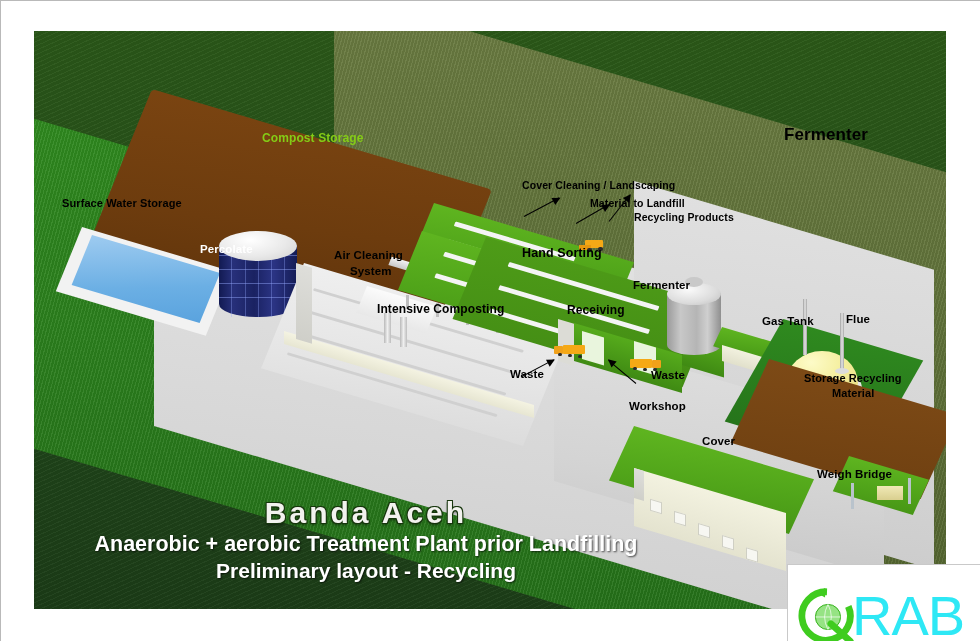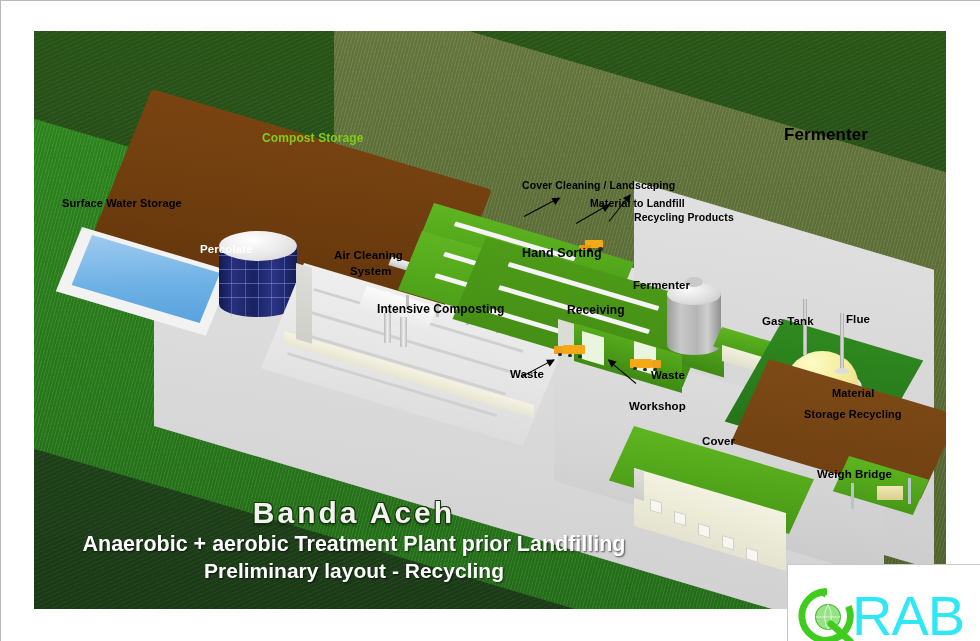--- a/index.html
+++ b/index.html
@@ -258,21 +258,21 @@
 
   
   .arrow{position:absolute;transform-origin:left center;height:1px;background:#000;}
   .arrow:after{
     content:"";position:absolute;right:-1px;top:-3.5px;
     border-left:8px solid #000;border-top:4px solid transparent;border-bottom:4px solid transparent;
   }
 
   
   #titleblock{
-    position:absolute;left:28px;top:495px;width:650px;text-align:center;
+    position:absolute;left:40px;top:495px;width:650px;text-align:center;
     pointer-events:none;
   }
   #main-title{
     font-size:30px;font-weight:bold;color:#f2f2ee;
     letter-spacing:3px;
     text-shadow:
       -1px -1px 0 #17360d, 1px -1px 0 #17360d,
       -1px  1px 0 #17360d, 1px  1px 0 #17360d,
        0 2px 3px rgba(0,0,0,.55);
   }
@@ -446,21 +446,21 @@
     <div class="lbl" style="left:488px;top:215px;font-size:12.5px;">Hand Sorting</div>
     <div class="lbl" style="left:533px;top:272px;font-size:12px;">Receiving</div>
     <div class="lbl" style="left:599px;top:248px;font-size:11.5px;">Fermenter</div>
 
     <div class="lbl" style="left:488px;top:148px;font-size:10.5px;">Cover Cleaning / Landscaping</div>
     <div class="lbl" style="left:556px;top:166px;font-size:10.5px;">Material to Landfill</div>
     <div class="lbl" style="left:600px;top:180px;font-size:10.5px;">Recycling Products</div>
 
     <div class="lbl" style="left:728px;top:284px;font-size:11.5px;">Gas Tank</div>
     <div class="lbl" style="left:812px;top:282px;font-size:11.5px;">Flue</div>
-    <div class="lbl" style="left:770px;top:341px;font-size:11px;margin-top:36px;">Storage Recycling</div>
+    <div class="lbl" style="left:770px;top:341px;font-size:11px;">Storage Recycling</div>
     <div class="lbl" style="left:798px;top:356px;font-size:11px;">Material</div>
 
     <div class="lbl" style="left:595px;top:369px;font-size:11.5px;">Workshop</div>
     <div class="lbl" style="left:668px;top:404px;font-size:11.5px;">Cover</div>
     <div class="lbl" style="left:783px;top:437px;font-size:11.5px;">Weigh Bridge</div>
 
     <div class="lbl" style="left:476px;top:337px;font-size:11.5px;">Waste</div>
     <div class="lbl" style="left:617px;top:338px;font-size:11.5px;">Waste</div>
 
   </div>

